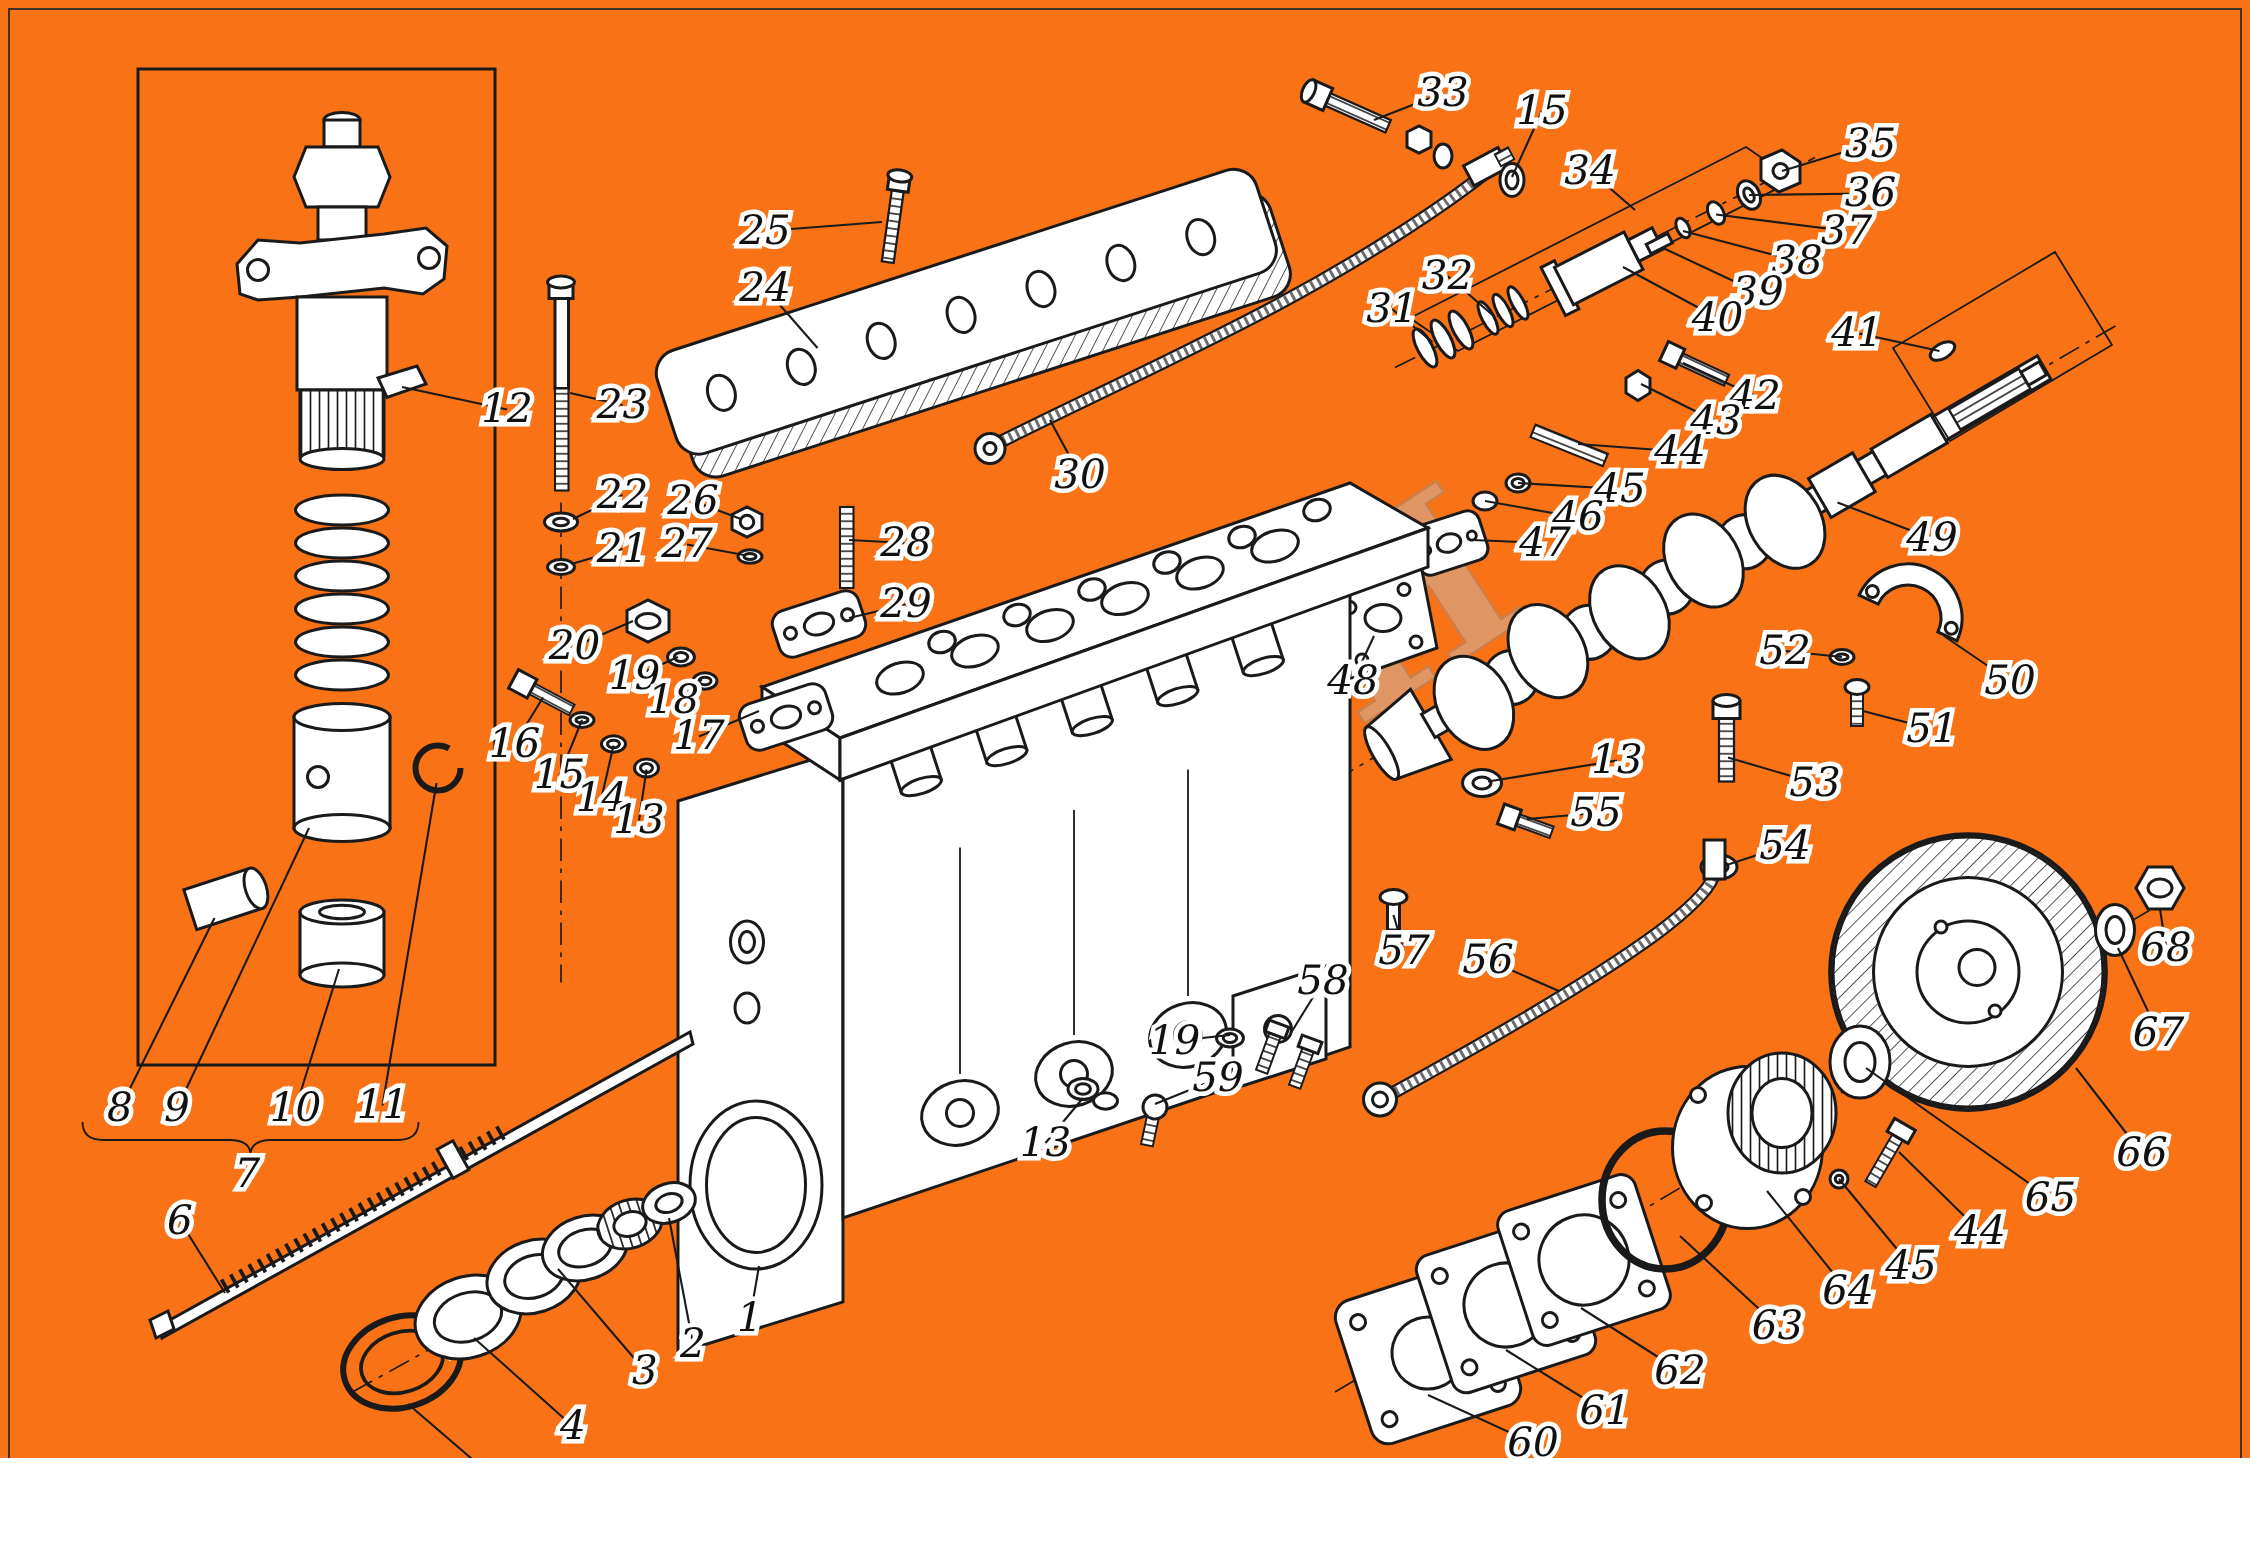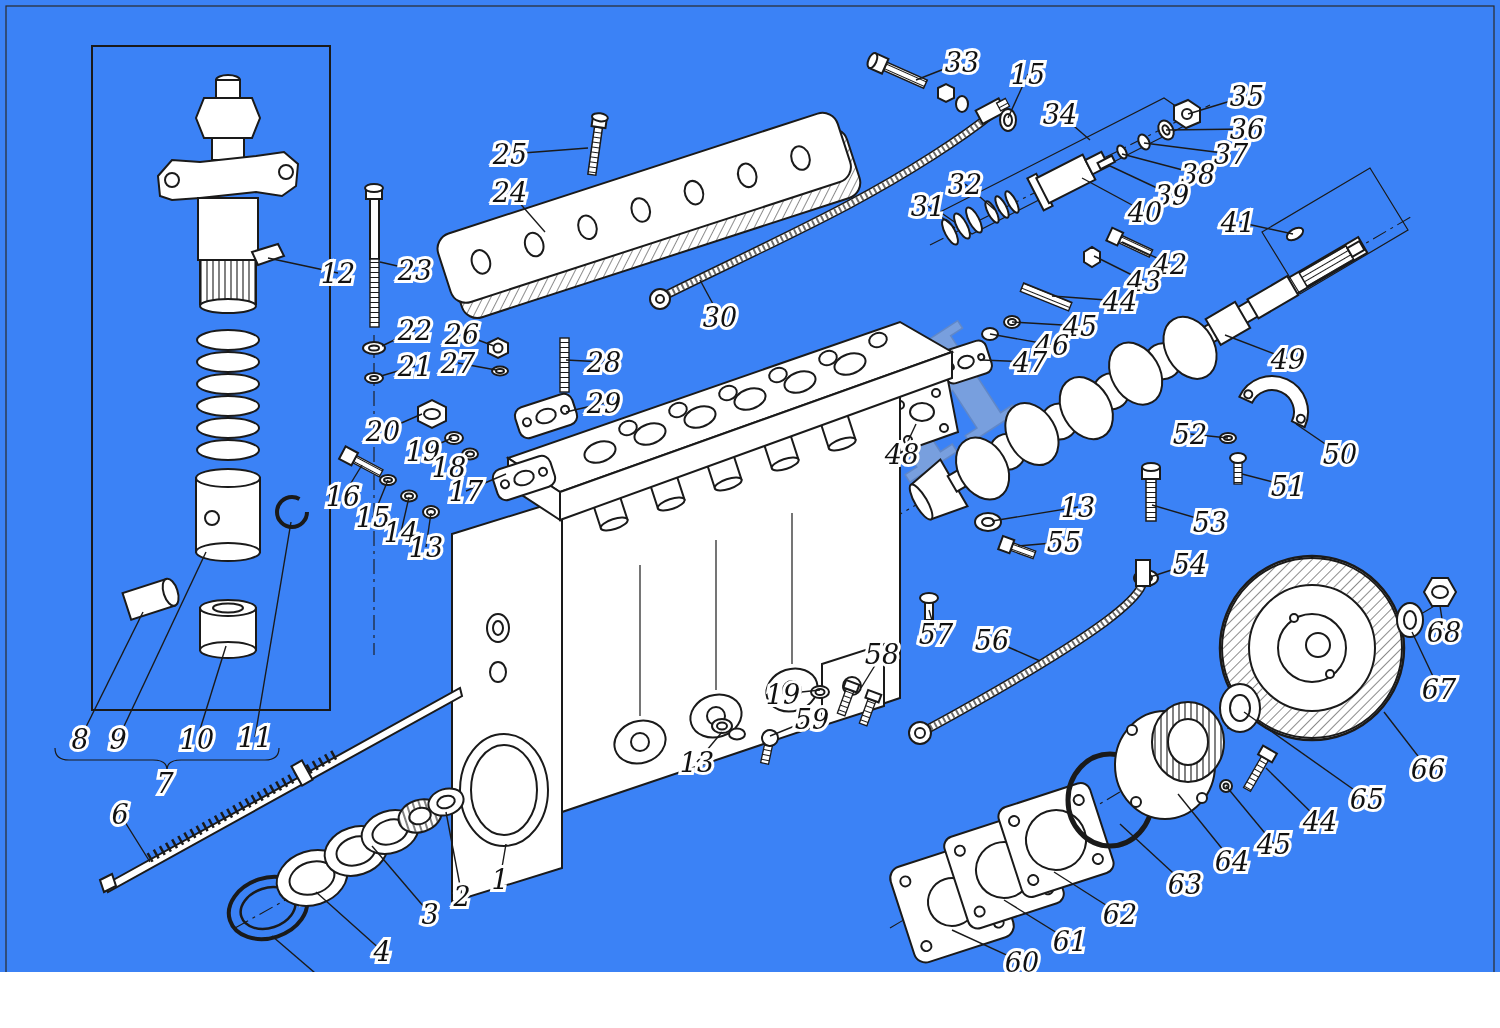--- a/index.html
+++ b/index.html
@@ -1,16 +1,16 @@
 <!DOCTYPE html>
 <html><head>
 <meta charset="utf-8">
 <style>
   html,body{margin:0;padding:0;background:#fff;}
-  .stage{width:1500px;height:972px;background:#3b82f6;position:relative;overflow:hidden;}
+  .stage{width:1500px;height:972px;background:#f97316;position:relative;overflow:hidden;}
   svg{display:block;}
   .fw{fill:#fff;stroke:#1a1a1a;stroke-width:2;}
   .ln{fill:none;stroke:#1a1a1a;stroke-width:2;}
   .thin{stroke-width:1.2;}
   .frame{fill:none;stroke:#2a2a2a;stroke-width:1.2;}
   .axis{fill:none;stroke:#1a1a1a;stroke-width:1.1;stroke-dasharray:15 5 3 5;}
   .leader{stroke:#1a1a1a;stroke-width:1.4;}
   .callout{font:italic 27px "DejaVu Serif", serif;fill:#111;stroke:#fff;stroke-width:6px;paint-order:stroke;text-anchor:middle;dominant-baseline:central;}
   .teeth{stroke:#1a1a1a;stroke-width:10;stroke-dasharray:2.5 4.5;fill:none;}
   .hose-outer{fill:none;stroke:#1a1a1a;stroke-width:9;}

